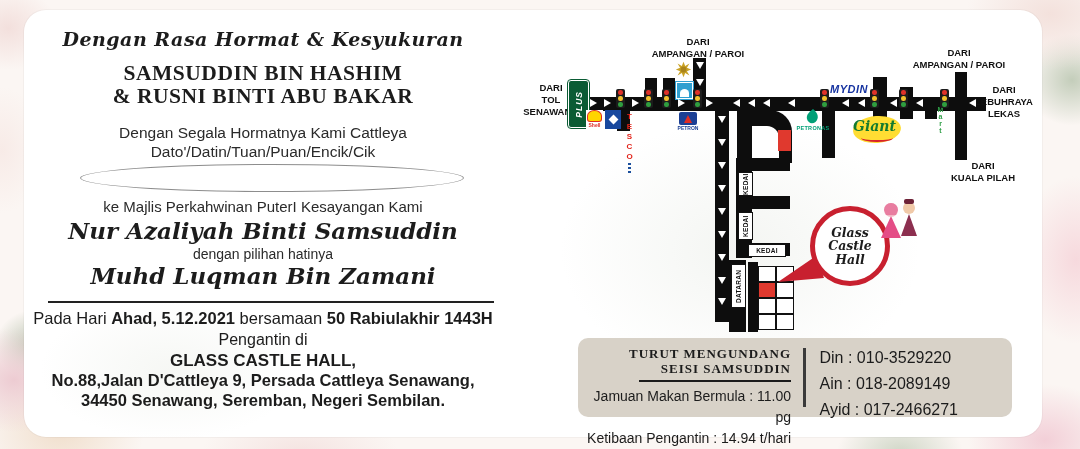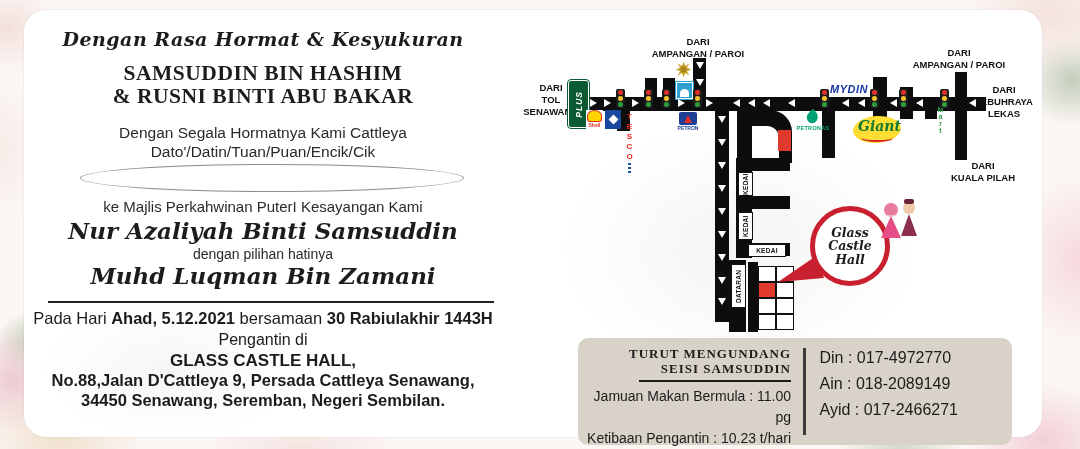--- a/index.html
+++ b/index.html
@@ -73,33 +73,33 @@
   #mosque-logo span{width:9px;height:8px;background:#fff;border-radius:50% 50% 0 0;margin-bottom:1.5px}
   #petron-logo{position:absolute;left:157px;top:112px;width:22px;display:flex;flex-direction:column;align-items:center}
   #petron-logo .ic{width:18px;height:13px;background:#1b3f94;border-radius:2px;display:flex;align-items:center;justify-content:center}
   #petron-logo .tri{width:0;height:0;border-left:4.5px solid transparent;border-right:4.5px solid transparent;border-bottom:8px solid #e02d24}
   #petron-logo .t{font-size:5px;font-weight:bold;color:#1b3f94}
   #petronas-logo{position:absolute;left:273px;top:109px;width:40px;display:flex;flex-direction:column;align-items:center}
   #petronas-logo .t{font-size:5.5px;font-weight:bold;color:#00a077;letter-spacing:.3px}
   #mydin-logo{position:absolute;left:310px;top:83px;font-size:11px;font-weight:bold;font-style:italic;color:#1633a0;letter-spacing:.5px}
   #giant-logo{position:absolute;left:333px;top:116px;width:48px;height:27px}
   #giant-logo .ell{position:absolute;inset:0;background:#ffdd33;border-radius:50%;transform:rotate(-4deg)}
-  #giant-logo .t{position:absolute;left:0;right:0;top:2px;text-align:right;font-family:"DejaVu Serif",serif;font-style:italic;font-weight:bold;font-size:14px;color:#157a2e}
+  #giant-logo .t{position:absolute;left:0;right:0;top:2px;text-align:left;font-family:"DejaVu Serif",serif;font-style:italic;font-weight:bold;font-size:14px;color:#157a2e}
   #giant-logo .swoosh{position:absolute;left:8px;bottom:1px;width:32px;height:6px;border-bottom:2.5px solid #d8232a;border-radius:50%}
   #mart-logo{position:absolute;left:417px;top:106px;writing-mode:vertical-rl;text-orientation:upright;font-size:7px;font-weight:bold;color:#2e9e46}
   
   #balloon{position:absolute;left:290px;top:206px;width:70px;height:70px;border-radius:50%;border:5px solid #c8202f;background:#fff;display:flex;flex-direction:column;align-items:center;justify-content:center;font-family:"DejaVu Serif",serif;font-style:italic;font-weight:bold;font-size:12.5px;line-height:1.05;z-index:3}
   #balloon-pointer{position:absolute;left:256px;top:252px;z-index:2}
   #venue-grid{position:absolute;left:238px;top:266px;width:34px;height:62px;display:grid;grid-template-columns:1fr 1fr;grid-template-rows:repeat(4,1fr);background:#111;gap:1.5px;border:1.5px solid #111}
   #venue-grid div{background:#fff}
   #venue-grid .red{background:#e0392e}
   .redrect{position:absolute;background:#e0392e}
   #couple{position:absolute;left:356px;top:196px;z-index:4}
   
-  #cbox{position:absolute;left:578px;top:338px;width:434px;height:107px;background:#d8d2c8;border-radius:10px;display:flex}
+  #cbox{position:absolute;left:578px;top:338px;width:434px;height:79px;background:#d8d2c8;border-radius:10px;display:flex}
   #cbox-left{width:207px;padding:9px 12px 0 6px;text-align:right}
   #cbox-left .h{font-family:"Liberation Serif",serif;font-weight:bold;font-size:13px;letter-spacing:1px;line-height:1.15}
   #cbox-left .underline{margin:3px 0 4px auto;width:152px;height:2.5px;background:#1b1b1b}
   #cbox-left .it{font-size:14px;line-height:1.5}
   #cbox-div{width:2.5px;background:#3a3a3a;margin:10px 0}
   #cbox-right{padding:7px 0 0 14px;font-size:16px;line-height:26px}
 </style>
 </head>
 <body>
 
@@ -114,21 +114,21 @@
 </div>
 <div class="col" id="invite-line">Dengan Segala Hormatnya Kami Cattleya</div>
 <div class="col" id="honorifics">Dato'/Datin/Tuan/Puan/Encik/Cik</div>
 <div id="guest-oval"></div>
 <div class="col" id="event-line">ke Majlis Perkahwinan PuterI Kesayangan Kami</div>
 <div class="col script" id="bride">Nur Azaliyah Binti Samsuddin</div>
 <div class="col" id="with-line">dengan pilihan hatinya</div>
 <div class="col script" id="groom">Muhd Luqman Bin Zamani</div>
 <div id="divider"></div>
 <div class="col" id="date-line">
-  <span>Pada Hari </span><b>Ahad, 5.12.2021</b><span> bersamaan </span><b>30 Rabiulakhir 1443H</b>
+  <span>Pada Hari </span><b>Ahad, 5.12.2021</b><span> bersamaan </span><b>50 Rabiulakhir 1443H</b>
 </div>
 <div class="col" id="venue-intro">Pengantin di</div>
 <div class="col" id="venue-name">GLASS CASTLE HALL,</div>
 <div class="col" id="addr1">No.88,Jalan D'Cattleya 9, Persada Cattleya Senawang,</div>
 <div class="col" id="addr2">34450 Senawang, Seremban, Negeri Sembilan.</div>
 
 <div id="map">
 
   <div class="road" style="left:65px;top:97px;width:401px;height:14px"></div>
   <div class="road" style="left:97px;top:109px;width:13px;height:22px"></div>
@@ -308,22 +308,22 @@
   <div class="arrow-d" style="left:198px;top:277px"></div>
   <div class="arrow-d" style="left:198px;top:298px"></div>
 </div>
 
 <div id="cbox">
   <div id="cbox-left">
     <div class="h">TURUT MENGUNDANG</div>
     <div class="h">SEISI SAMSUDDIN</div>
     <div class="underline"></div>
     <div class="it">Jamuan Makan Bermula : 11.00 pg</div>
-    <div class="it">Ketibaan Pengantin : 10.23 t/hari</div>
+    <div class="it">Ketibaan Pengantin : 14.94 t/hari</div>
     <div class="it">Majlis Bersurai : 6.75 ptg</div>
   </div>
   <div id="cbox-div"></div>
   <div id="cbox-right">
-    <div>Din : 017-4972770</div>
+    <div>Din : 010-3529220</div>
     <div>Ain : 018-2089149</div>
     <div>Ayid : 017-2466271</div>
   </div>
 </div>
 
 </body></html>

